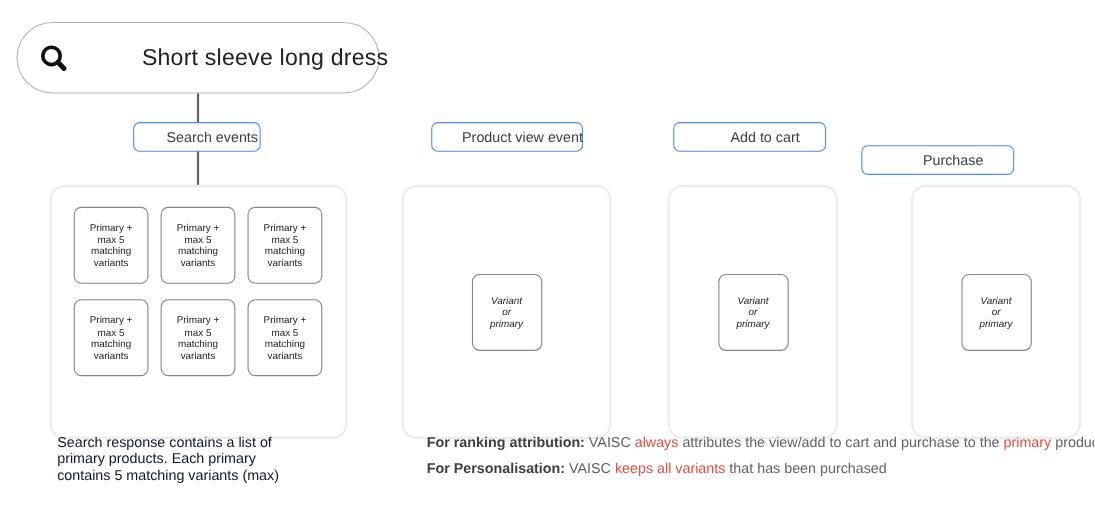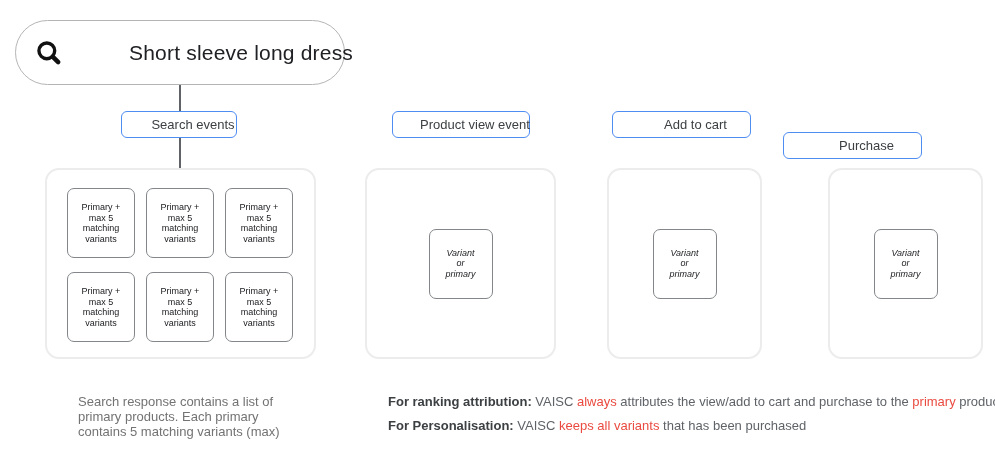--- a/index.html
+++ b/index.html
@@ -64,21 +64,21 @@
     padding-left: 28px;
   }
   .lbl-search   { left: 121px; width: 116px; }
   .lbl-view     { left: 392px; width: 138px; }
   .lbl-cart     { left: 612px; width: 139px; }
   .lbl-purchase { left: 783px; width: 139px; margin-top: 21px; }
 
   
   .panel {
     position: absolute;
-    top: 168px; height: 191px;
+    top: 168px; height: 231px;
     border: 2.5px solid #ececec;
     border-radius: 14px;
     background: #ffffff;
   }
   .panel-search {
     left: 45px; width: 271px;
     display: flex; flex-wrap: wrap;
     align-content: flex-start;
     padding: 18px 20px;
     column-gap: 11px; row-gap: 14px;
@@ -101,24 +101,24 @@
     font-size: 9px;
     line-height: 10.5px;
     color: #202124;
     white-space: pre-line;
   }
   .variant-box { width: 64px; }
 
   
   .note-left {
     position: absolute;
-    left: 78px; top: 394px;
+    left: 52px; top: 394px;
     font-size: 13px;
     line-height: 15px;
-    color: #737373;
+    color: #0f172a;
     white-space: pre-line;
   }
   .note-right {
     position: absolute;
     left: 376px; top: 394px;
     width: 615px;
     font-size: 13px;
     color: #5f6368;
   }
   .note-right p { line-height: 15px; margin: 0 0 9px 12px; white-space: nowrap; }

